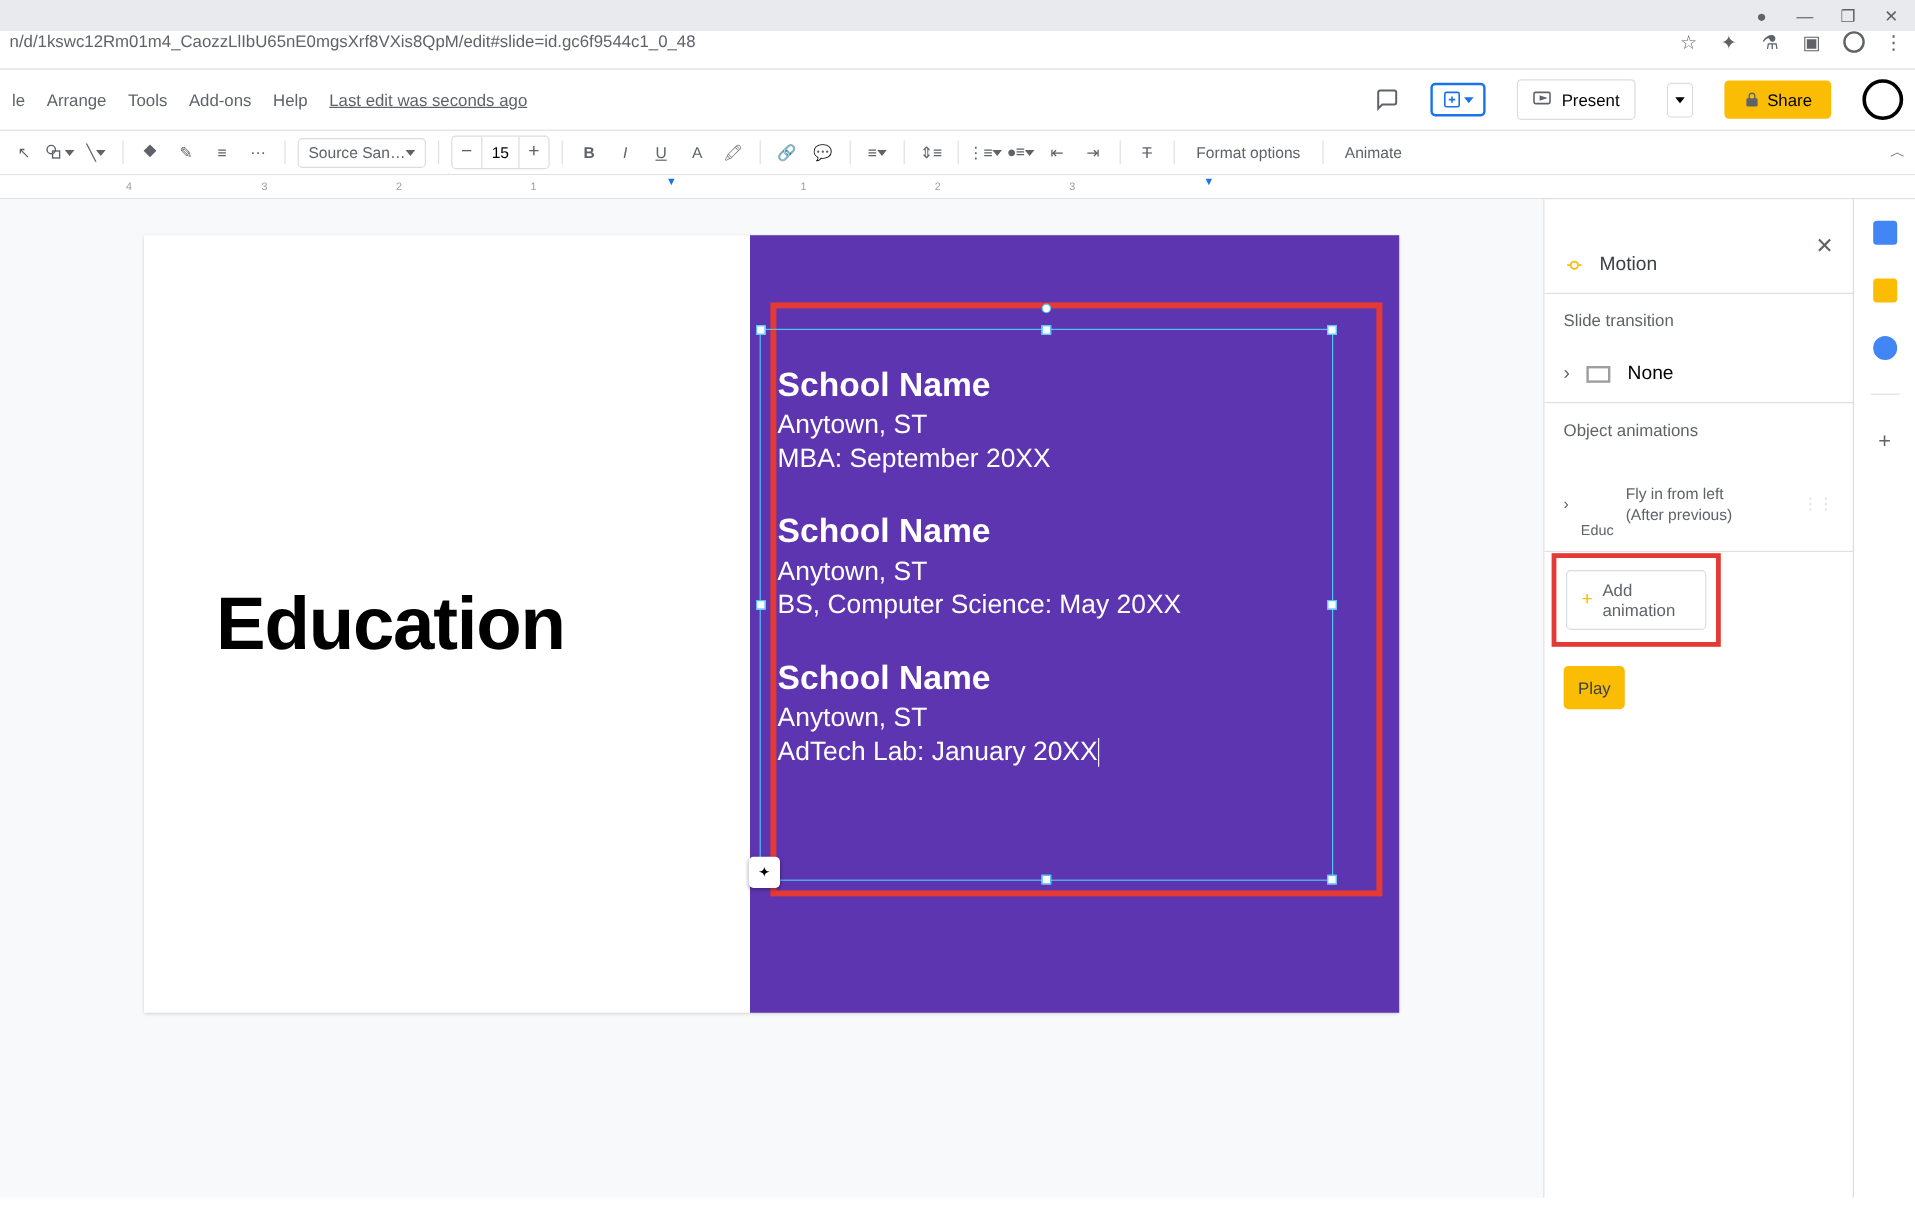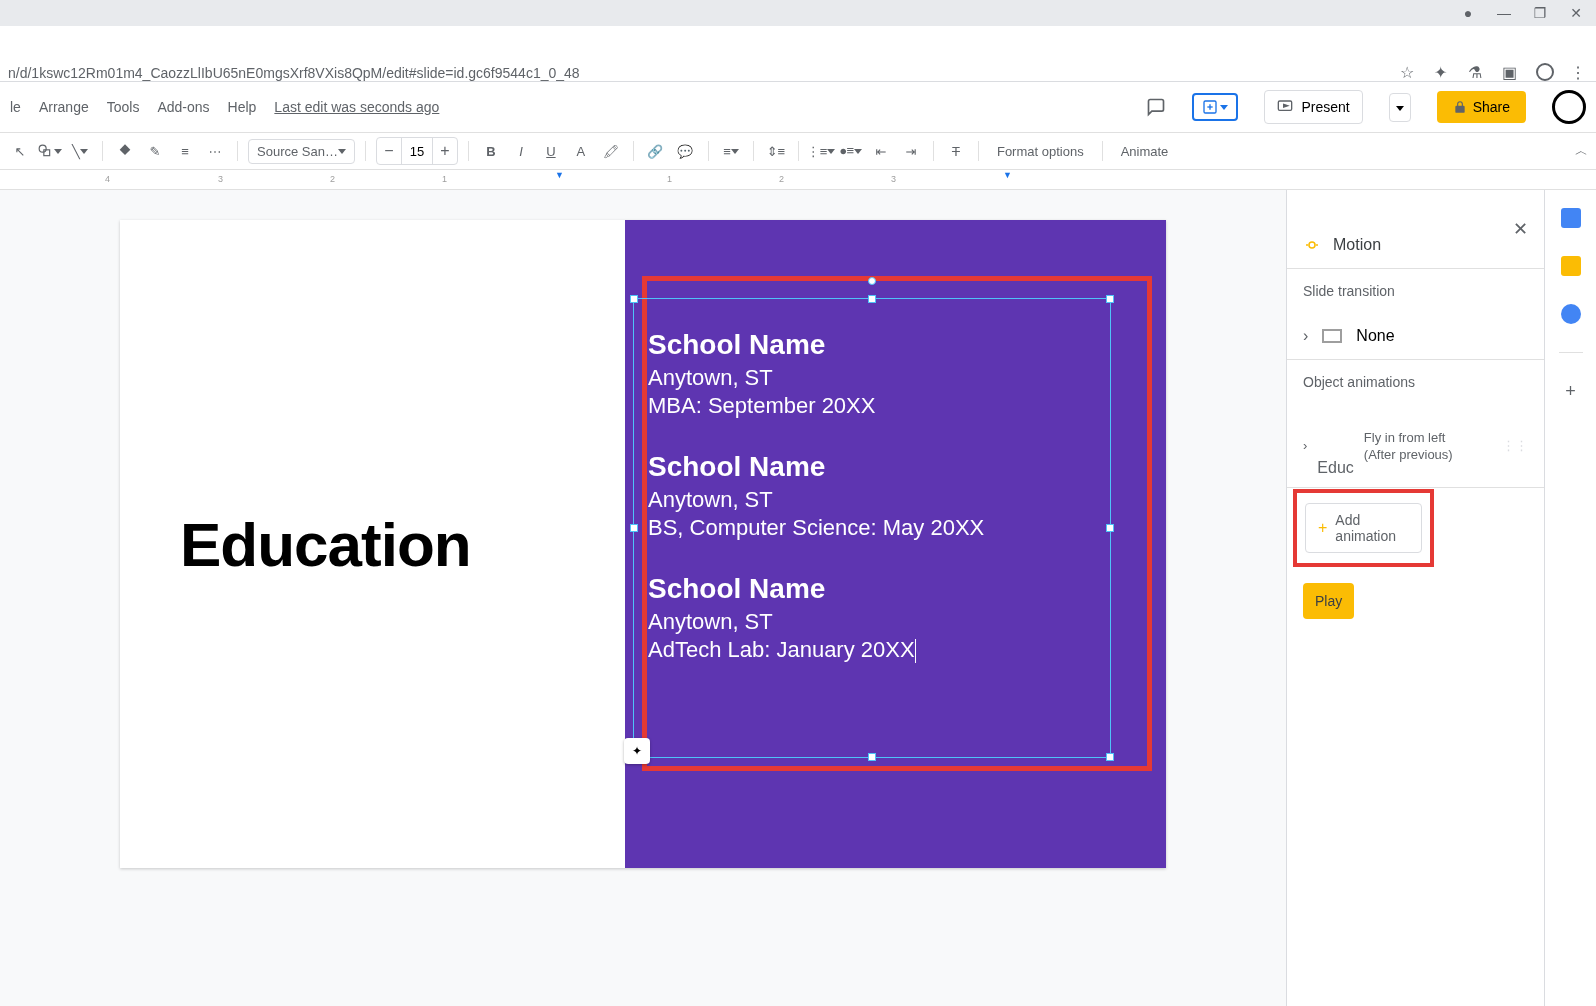--- a/index.html
+++ b/index.html
@@ -2,21 +2,21 @@
 <html><head>
 <meta charset="utf-8">
 <style>
 * { margin: 0; padding: 0; box-sizing: border-box; font-family: Arial, sans-serif; }
 body { background: #fff; overflow: hidden; width: 1596px; height: 1006px; }
 
 
 .browser-top { height: 26px; background: #e8eaed; display: flex; justify-content: flex-end; align-items: center; padding-right: 12px; gap: 20px; }
 .browser-top .ctrl { width: 16px; height: 16px; display: flex; align-items: center; justify-content: center; color: #5f6368; font-size: 14px; cursor: pointer; }
 
-.url-bar { height: 56px; background: #fff; border-bottom: 1px solid #dadce0; display: flex; align-items: flex-end; padding: 0 8px; }
+.url-bar { height: 32px; background: #fff; border-bottom: 1px solid #dadce0; display: flex; align-items: flex-start; padding: 0 8px; }
 .url-text { flex: 1; font-size: 14px; color: #5f6368; }
 .url-icons { display: flex; gap: 16px; align-items: center; }
 .url-icons .icon { width: 18px; height: 18px; color: #5f6368; }
 
 
 .menu-bar { height: 50px; display: flex; align-items: center; padding: 0 10px; justify-content: space-between; }
 .menu-left { display: flex; gap: 18px; align-items: center; font-size: 14px; color: #5f6368; }
 .menu-item { cursor: pointer; }
 .last-edit { text-decoration: underline; color: #5f6368; font-size: 14px; }
 .menu-right { display: flex; gap: 26px; align-items: center; }
@@ -73,21 +73,21 @@
 .motion-header { display: flex; align-items: center; justify-content: space-between; padding: 14px 16px; border-bottom: 1px solid #e0e0e0; }
 .motion-header-left { display: flex; align-items: center; gap: 12px; margin-top: 32px; }
 .motion-title { font-size: 16px; color: #3c4043; }
 .motion-close { cursor: pointer; color: #5f6368; font-size: 18px; }
 .motion-section { padding: 14px 16px; font-size: 14px; color: #5f6368; }
 .transition-row { display: flex; align-items: center; gap: 14px; padding: 14px 16px; border-bottom: 1px solid #e0e0e0; cursor: pointer; }
 .transition-row .chev { color: #5f6368; }
 .transition-row .rect-icon { width: 20px; height: 14px; border: 2px solid #9e9e9e; }
 .anim-row { display: flex; align-items: center; gap: 10px; padding: 10px 16px; border-bottom: 1px solid #e0e0e0; cursor: pointer; font-size: 13px; }
 .anim-row .chev { color: #5f6368; }
-.anim-row .tag { font-size: 16px; color: #5f6368; margin-top: 45px; }
+.anim-row .tag { font-size: 12px; color: #5f6368; margin-top: 45px; }
 .anim-text { display: flex; flex-direction: column; gap: 2px; color: #5f6368; }
 .drag-dots { margin-left: auto; color: #dadce0; }
 .add-anim-wrapper { padding: 10px 8px; border: 4px solid #e53935; margin: 1px 110px 0 6px; }
 .add-anim-btn { border: 1px solid #dadce0; border-radius: 4px; padding: 8px 12px; display: flex; align-items: center; gap: 8px; font-size: 14px; cursor: pointer; color: #5f6368; background: #fff; }
 .add-anim-btn .plus { color: #fbbc04; font-size: 16px; }
 .play-btn { background: #fbbc04; border-radius: 4px; padding: 10px 12px; margin: 16px; font-size: 14px; cursor: pointer; border: none; align-self: flex-start; color: #3c4043; }
 
 
 .right-rail { width: 52px; border-left: 1px solid #dadce0; display: flex; flex-direction: column; align-items: center; padding-top: 18px; gap: 28px; }
 .rail-box { width: 20px; height: 20px; border-radius: 3px; }

